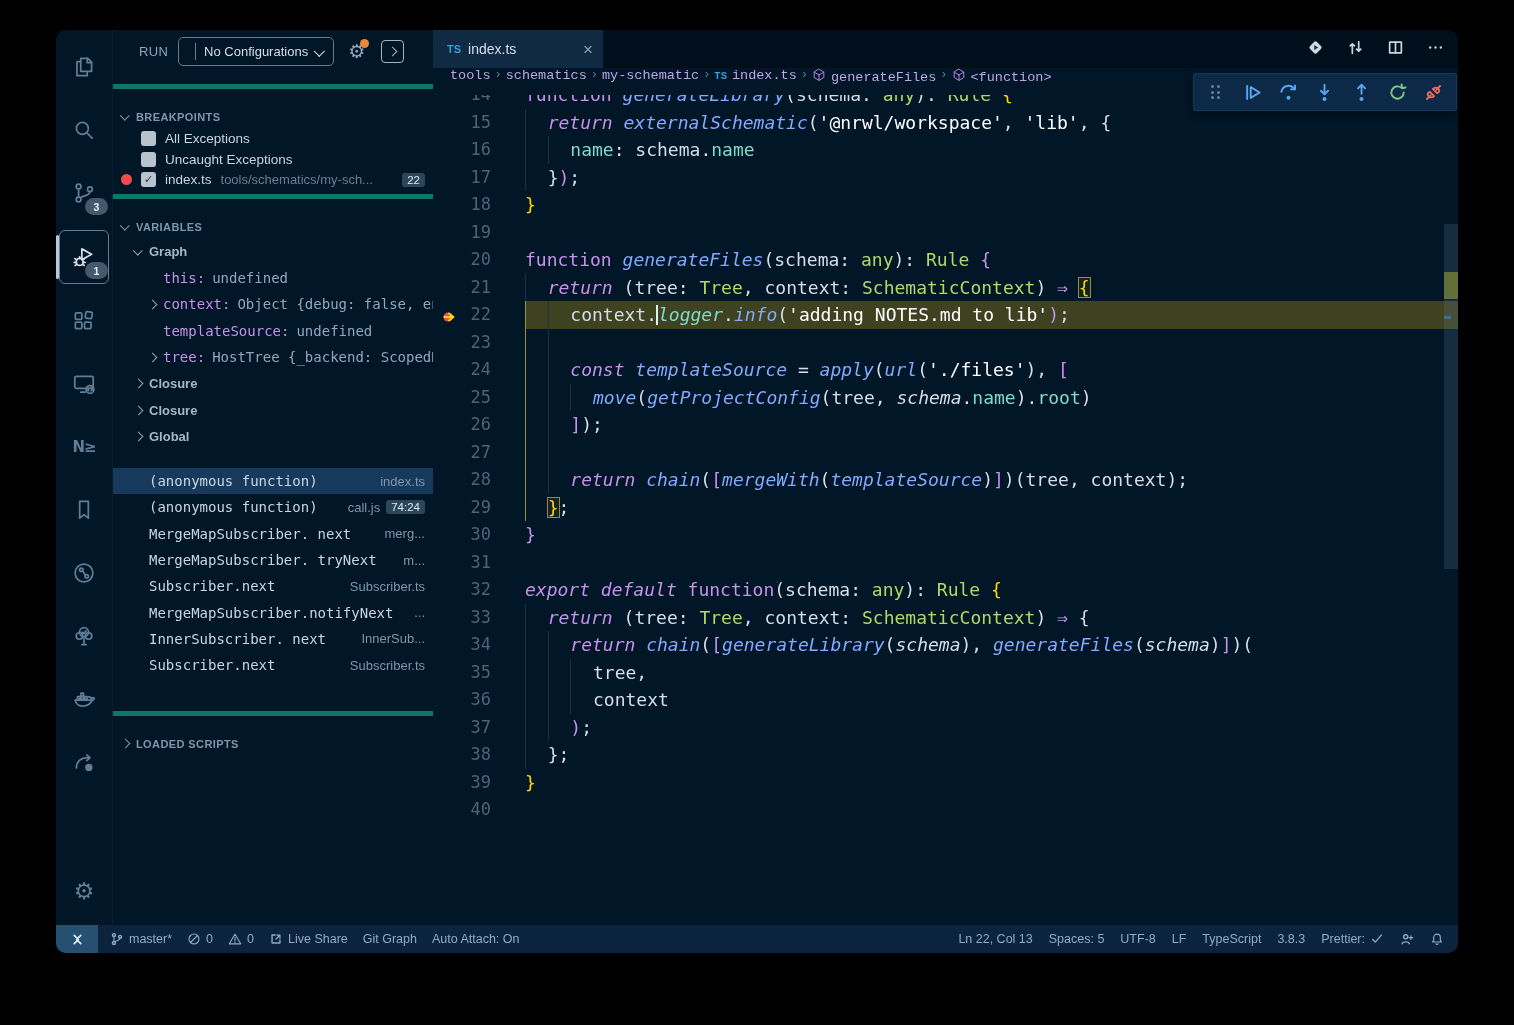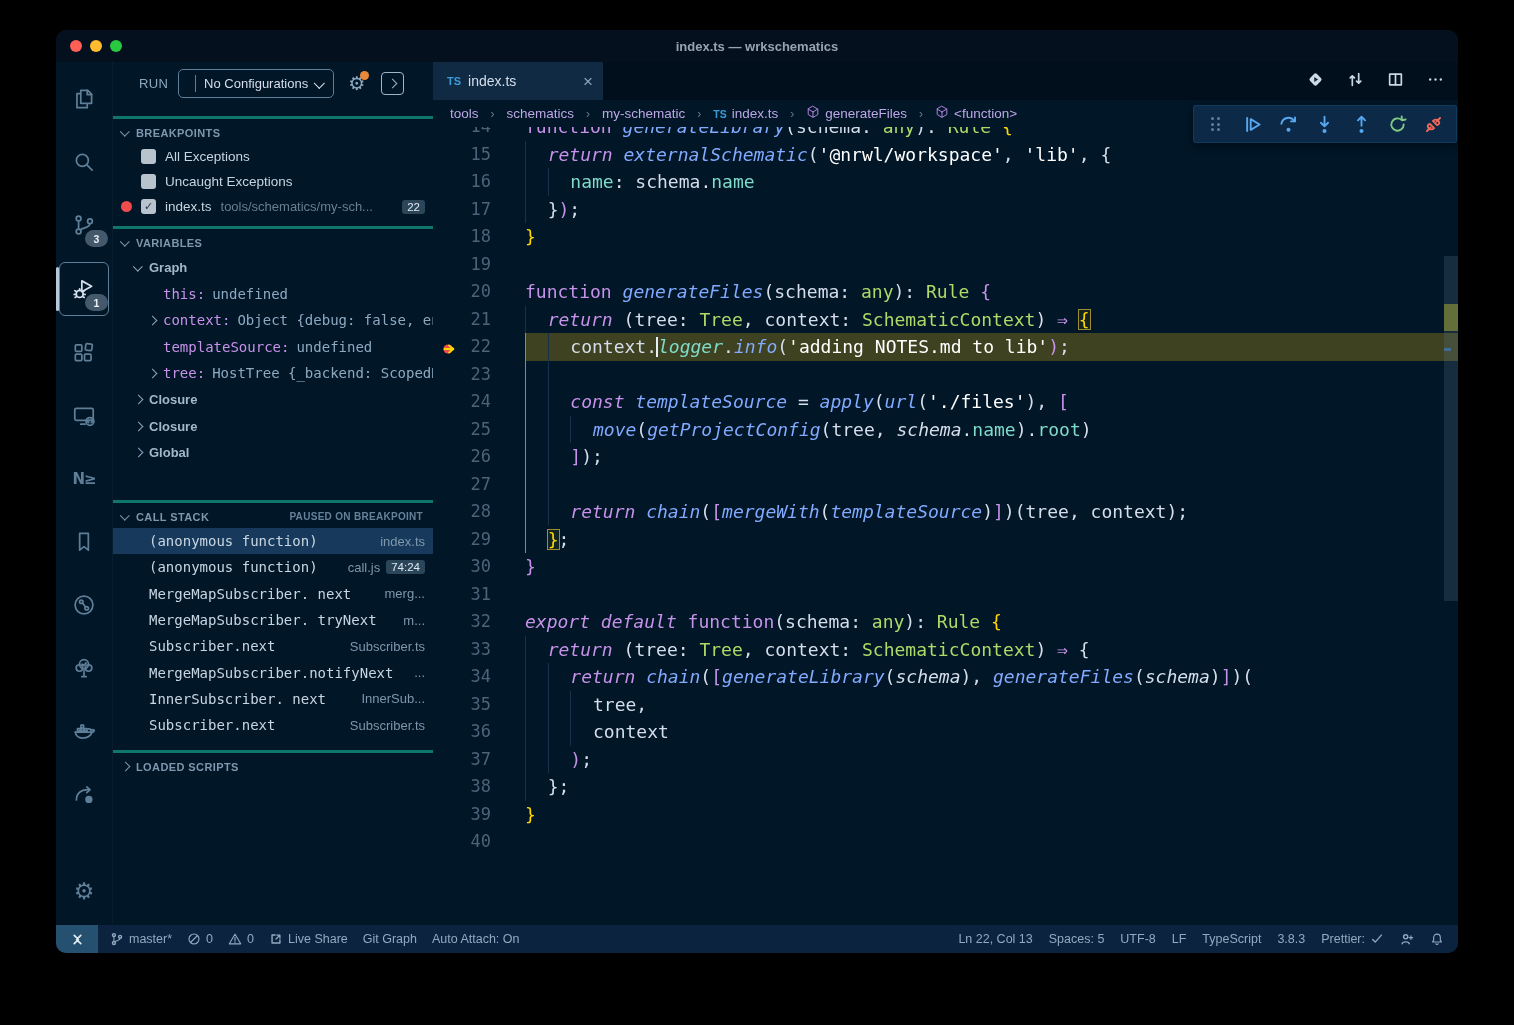--- a/index.html
+++ b/index.html
@@ -36,22 +36,22 @@
   .config-dd .divider{width:1px;height:17px;background:#5f7e97;}
   .config-text{font-size:13px;}
   .chev{width:7px;height:7px;border-left:1.6px solid currentColor;border-bottom:1.6px solid currentColor;display:inline-block;flex:none;}
   .chev.down{transform:rotate(-45deg) translateY(-1px);}
   .chev.right{transform:rotate(-135deg);}
   .gear-wrap{position:relative;color:#8da9c0;font-size:19px;line-height:1;margin-left:4px;}
   .gear-dot{position:absolute;right:-4px;top:-3px;width:9px;height:9px;border-radius:50%;background:#e8883a;}
   .console-box{width:21px;height:21px;border:1.6px solid #9fb6c9;border-radius:4px;display:flex;align-items:center;justify-content:center;color:#9fb6c9;margin-left:6px;}
   .console-box .chev{width:6px;height:6px;}
   .sec{display:flex;flex-direction:column;min-height:0;}
-  .sec-header{height:23px;flex:none;display:flex;align-items:center;gap:7px;padding:2px 10px 0 9px;
-    border-top:3px solid #0f766e;color:#7e97ac;font-size:11px;font-weight:bold;letter-spacing:.4px;}
+  .sec-header{height:23px;flex:none;display:flex;align-items:center;gap:7px;padding:16px 10px 0 9px;
+    border-top:5px solid #0f766e;color:#7e97ac;font-size:11px;font-weight:bold;letter-spacing:.4px;}
   .sec-header .chev{width:6px;height:6px;}
   .sec-status{margin-left:auto;font-size:10px;color:#66819a;letter-spacing:.3px;font-weight:bold;}
   .bp-row{height:25px;display:flex;align-items:center;padding:0 8px 0 8px;}
   .bp-dotslot{width:20px;flex:none;display:flex;align-items:center;}
   .bp-dot{width:11px;height:11px;border-radius:50%;background:#f14c4c;}
   .checkbox{width:15px;height:15px;border-radius:3px;background:#b9c3cd;flex:none;display:flex;align-items:center;justify-content:center;
     color:#203a53;font-size:11px;font-weight:bold;}
   .bp-label{font-size:13.5px;color:#c7d5e0;margin-left:9px;white-space:nowrap;}
   .bp-path{font-size:13px;color:#697f93;margin-left:9px;white-space:nowrap;overflow:hidden;flex:1;}
   .mini-badge{background:rgba(95,126,151,.45);color:#dfe9f2;font-size:11.5px;border-radius:3px;padding:1px 5px;margin-left:6px;flex:none;}
@@ -68,21 +68,21 @@
   .watch-body{flex:1;}
   
   .editor{flex:1;display:flex;flex-direction:column;min-width:0;position:relative;background:#011627;}
   .tabstrip{height:38px;flex:none;background:#010e1b;display:flex;position:relative;}
   .tab{width:146px;background:#102a44;display:flex;align-items:center;padding:0 10px 0 14px;gap:7px;}
   .ts-badge{font-size:11px;font-weight:bold;color:#3b9cd7;flex:none;}
   .tab-label{font-size:14px;color:#d6deeb;}
   .tab-close{margin-left:auto;color:#8ea4b8;font-size:17px;line-height:1;}
   .editor-actions{position:absolute;right:14px;top:0;height:38px;display:flex;align-items:center;gap:23px;color:#c9d6e2;}
   .editor-actions svg{width:17px;height:17px;}
-  .breadcrumbs{height:27px;flex:none;display:flex;align-items:center;padding-left:17px;font-size:13.5px;color:#bda7e6;gap:11px;white-space:nowrap;}
+  .breadcrumbs{height:27px;flex:none;display:flex;align-items:flex-start;padding-left:17px;font-size:13.5px;color:#bda7e6;gap:3px;white-space:nowrap;font-family:Liberation Mono, monospace;}
   .bc-sep{color:#5f7e97;font-size:12px;margin:0 1px;}
   .bc-item{display:flex;align-items:center;gap:5px;}
   .bc-ts{font-size:10.5px;font-weight:bold;color:#3b9cd7;}
   .bc-cube svg{width:14px;height:14px;color:#b586e2;}
   .code-area{flex:1;position:relative;overflow:hidden;}
   .code-lines{margin-top:-14px;}
   .cl{display:flex;height:27.5px;align-items:stretch;font-family:"DejaVu Sans Mono",monospace;font-size:18px;line-height:27.5px;white-space:pre;}
   .gutter{width:92px;flex:none;display:flex;align-items:center;position:relative;}
   .lnum{width:58px;text-align:right;color:#4b6479;font-size:17px;}
   .ct{flex:1;display:flex;align-items:stretch;min-width:0;}
@@ -122,28 +122,20 @@
   .sb-item{display:flex;align-items:center;gap:5px;white-space:nowrap;}
   .sb-left .sb-item{margin-right:15px;}
   .sb-item svg{width:14px;height:14px;}
   .sb-boxed{width:42px;height:100%;background:#255070;color:#e4edf4;display:flex;align-items:center;justify-content:center;margin-right:12px;}
   .sb-boxed svg{width:15px;height:15px;}
 </style>
 </head>
 <body>
 
 <div class="window">
-  <div class="titlebar">
-    <div class="lights">
-      <span class="light r"></span>
-      <span class="light y"></span>
-      <span class="light g"></span>
-    </div>
-    <span class="title-text">index.ts — wrkschematics</span>
-  </div>
   <div class="main">
     <div class="activitybar" id="activitybar">
         <div class="ab-item">
           <span style="display: inline-flex; align-items: center;">
             <svg viewBox="0 0 24 24" fill="none" stroke="currentColor" stroke-width="1.6" stroke-linecap="round" stroke-linejoin="round">
               <path d="M9 4h6.5L19 7.5V16H9z"></path>
               <path d="M15 4v4h4"></path>
               <path d="M9 7H5.5v13H15v-3"></path>
             </svg>
           </span>
@@ -336,25 +328,20 @@
             <div class="var-row" style="padding-left: 22px;">
               <span class="chev right"></span>
               <span class="scope-label">Closure</span>
             </div>
             <div class="var-row" style="padding-left: 22px;">
               <span class="chev right"></span>
               <span class="scope-label">Global</span>
             </div>
           </div>
           <div class="sec" style="flex: 0 0 239px;">
-            <div class="sec-header">
-              <span class="chev down"></span>
-              <span>CALL STACK</span>
-              <span class="sec-status">PAUSED ON BREAKPOINT</span>
-            </div>
             <div class="cs-row selected">
               <span class="cs-name">(anonymous function)</span>
               <span class="cs-file">index.ts</span>
             </div>
             <div class="cs-row">
               <span class="cs-name">(anonymous function)</span>
               <span class="cs-file">call.js</span>
               <span class="mini-badge">74:24</span>
             </div>
             <div class="cs-row">
@@ -375,21 +362,21 @@
             </div>
             <div class="cs-row">
               <span class="cs-name">InnerSubscriber._next</span>
               <span class="cs-file">InnerSub...</span>
             </div>
             <div class="cs-row">
               <span class="cs-name">Subscriber.next</span>
               <span class="cs-file">Subscriber.ts</span>
             </div>
           </div>
-          <div class="sec" style="flex: 1 1 0%; margin-top: 11px;">
+          <div class="sec" style="flex: 1 1 0%; margin-top: 4px;">
             <div class="sec-header">
               <span class="chev right"></span>
               <span>LOADED SCRIPTS</span>
             </div>
           </div>
         </div>
     </div>
     <div class="editor">
       <div class="tabstrip">
         <div class="tab">

